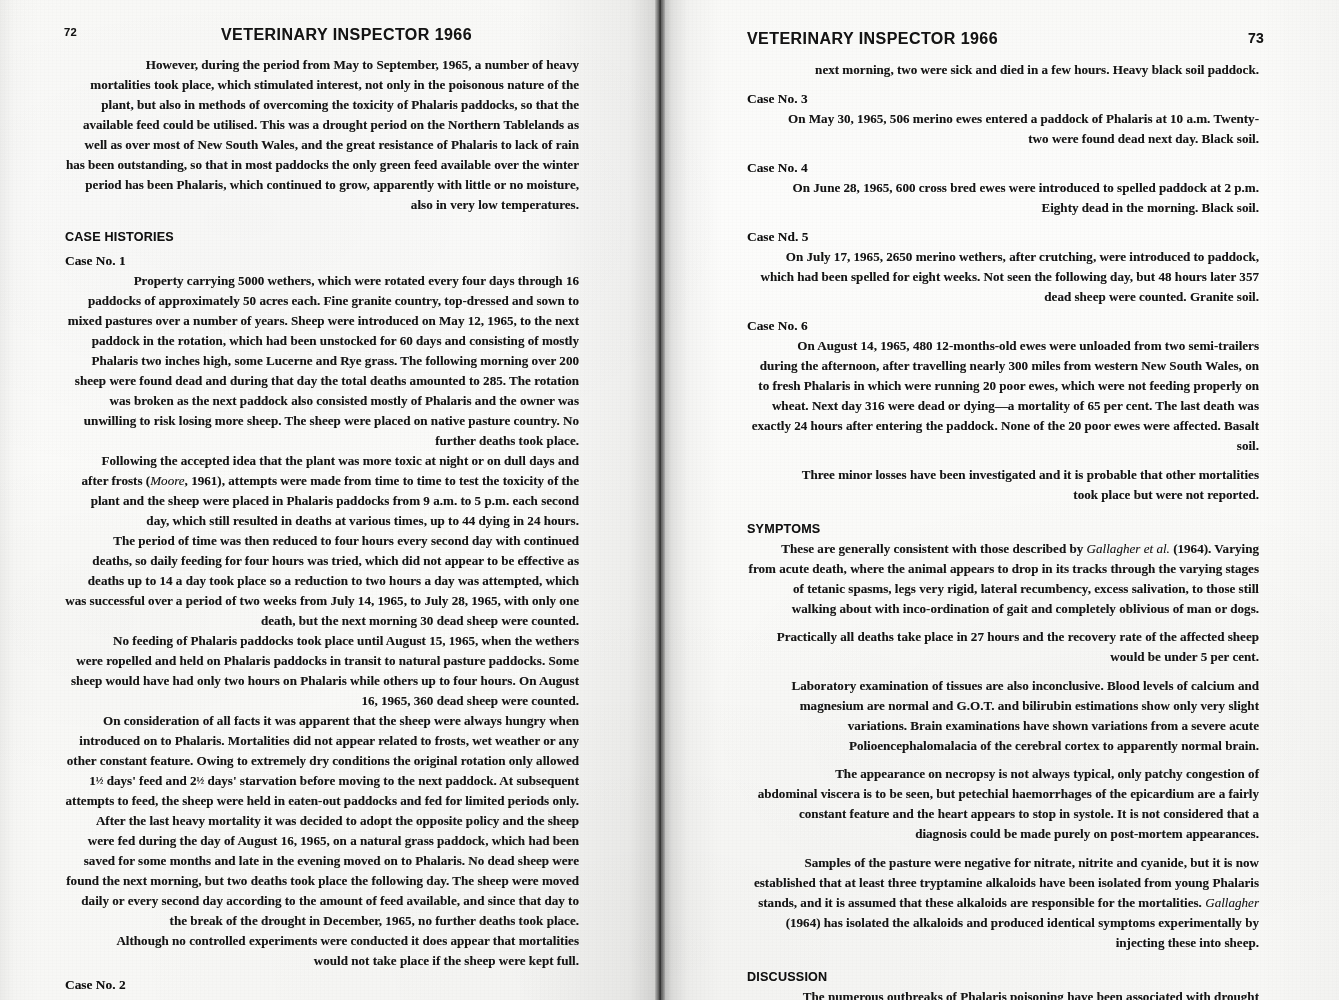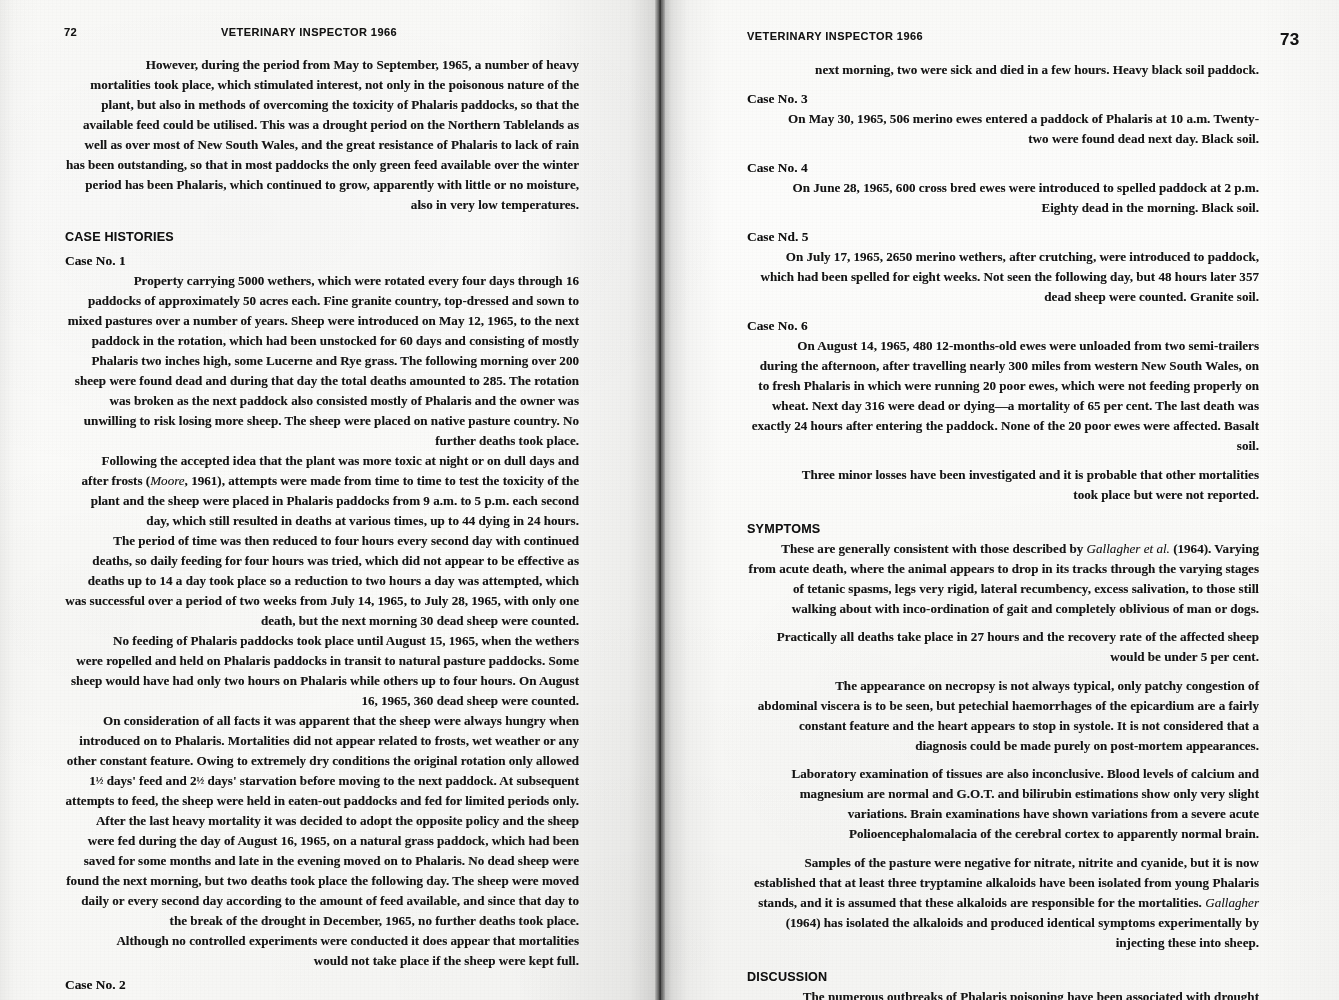--- a/index.html
+++ b/index.html
@@ -85,29 +85,29 @@
     -webkit-font-smoothing: none;
   }
   .col-left  { left: 65px;  top: 55px; width: 514px; }
   .col-right { left: 747px; top: 60px; width: 512px; }
 
   
   .runhead {
     position: absolute;
     font-family: "Liberation Sans", sans-serif;
     font-weight: 700;
-    font-size: 11px;
+    font-size: 16px;
     letter-spacing: 0.45px;
     color: #141414;
     white-space: nowrap;
   }
   .rh-left-num   { left: 64px;  top: 26px; font-size: 11.2px; letter-spacing: 0.2px; }
   .rh-left-title { left: 221px; top: 26px; }
   .rh-right-title{ left: 747px; top: 30px; }
-  .rh-right-num  { left: 1280px; top: 30px; font-size: 17px; letter-spacing: 0.2px; }
+  .rh-right-num  { left: 1248px; top: 30px; font-size: 14px; letter-spacing: 0.2px; }
 
   
   p.para {
     margin: 0;
     text-indent: 28px;
   }
   p.para.noindent { text-indent: 0; }
   p.para.gap-before { margin-top: 8.5px; }
 
   
@@ -204,23 +204,23 @@
     <p class="para">On August 14, 1965, 480 12-months-old ewes were unloaded from two semi-trailers during the afternoon, after travelling nearly 300 miles from western New South Wales, on to fresh Phalaris in which were running 20 poor ewes, which were not feeding properly on wheat. Next day 316 were dead or dying—a mortality of 65 per cent. The last death was exactly 24 hours after entering the paddock. None of the 20 poor ewes were affected. Basalt soil.</p>
 
     <p class="para gap-before">Three minor losses have been investigated and it is probable that other mortalities took place but were not reported.</p>
 
     <h2 class="section sp-before-lg">SYMPTOMS</h2>
 
     <p class="para"><span>These are generally consistent with those described by </span><em class="cite">Gallagher et al.</em><span> (1964). Varying from acute death, where the animal appears to drop in its tracks through the varying stages of tetanic spasms, legs very rigid, lateral recumbency, excess salivation, to those still walking about with inco-ordination of gait and completely oblivious of man or dogs.</span></p>
 
     <p class="para gap-before">Practically all deaths take place in 27 hours and the recovery rate of the affected sheep would be under 5 per cent.</p>
 
+    <p class="para gap-before">Laboratory examination of tissues are also inconclusive. Blood levels of calcium and magnesium are normal and G.O.T. and bilirubin estimations show only very slight variations. Brain examinations have shown variations from a severe acute Polioencephalomalacia of the cerebral cortex to apparently normal brain.</p>
+
     <p class="para gap-before">The appearance on necropsy is not always typical, only patchy congestion of abdominal viscera is to be seen, but petechial haemorrhages of the epicardium are a fairly constant feature and the heart appears to stop in systole. It is not considered that a diagnosis could be made purely on post-mortem appearances.</p>
-
-    <p class="para gap-before">Laboratory examination of tissues are also inconclusive. Blood levels of calcium and magnesium are normal and G.O.T. and bilirubin estimations show only very slight variations. Brain examinations have shown variations from a severe acute Polioencephalomalacia of the cerebral cortex to apparently normal brain.</p>
 
     <p class="para gap-before"><span>Samples of the pasture were negative for nitrate, nitrite and cyanide, but it is now established that at least three tryptamine alkaloids have been isolated from young Phalaris stands, and it is assumed that these alkaloids are responsible for the mortalities. </span><em class="cite">Gallagher</em><span> (1964) has isolated the alkaloids and produced identical symptoms experimentally by injecting these into sheep.</span></p>
 
     <h2 class="section sp-before-lg">DISCUSSION</h2>
 
     <p class="para">The numerous outbreaks of Phalaris poisoning have been associated with drought conditions when generally the only green pick available has been a leaf growth of Phalaris usually from two to three inches in length.</p>
   </div>
 
 </div>
 

